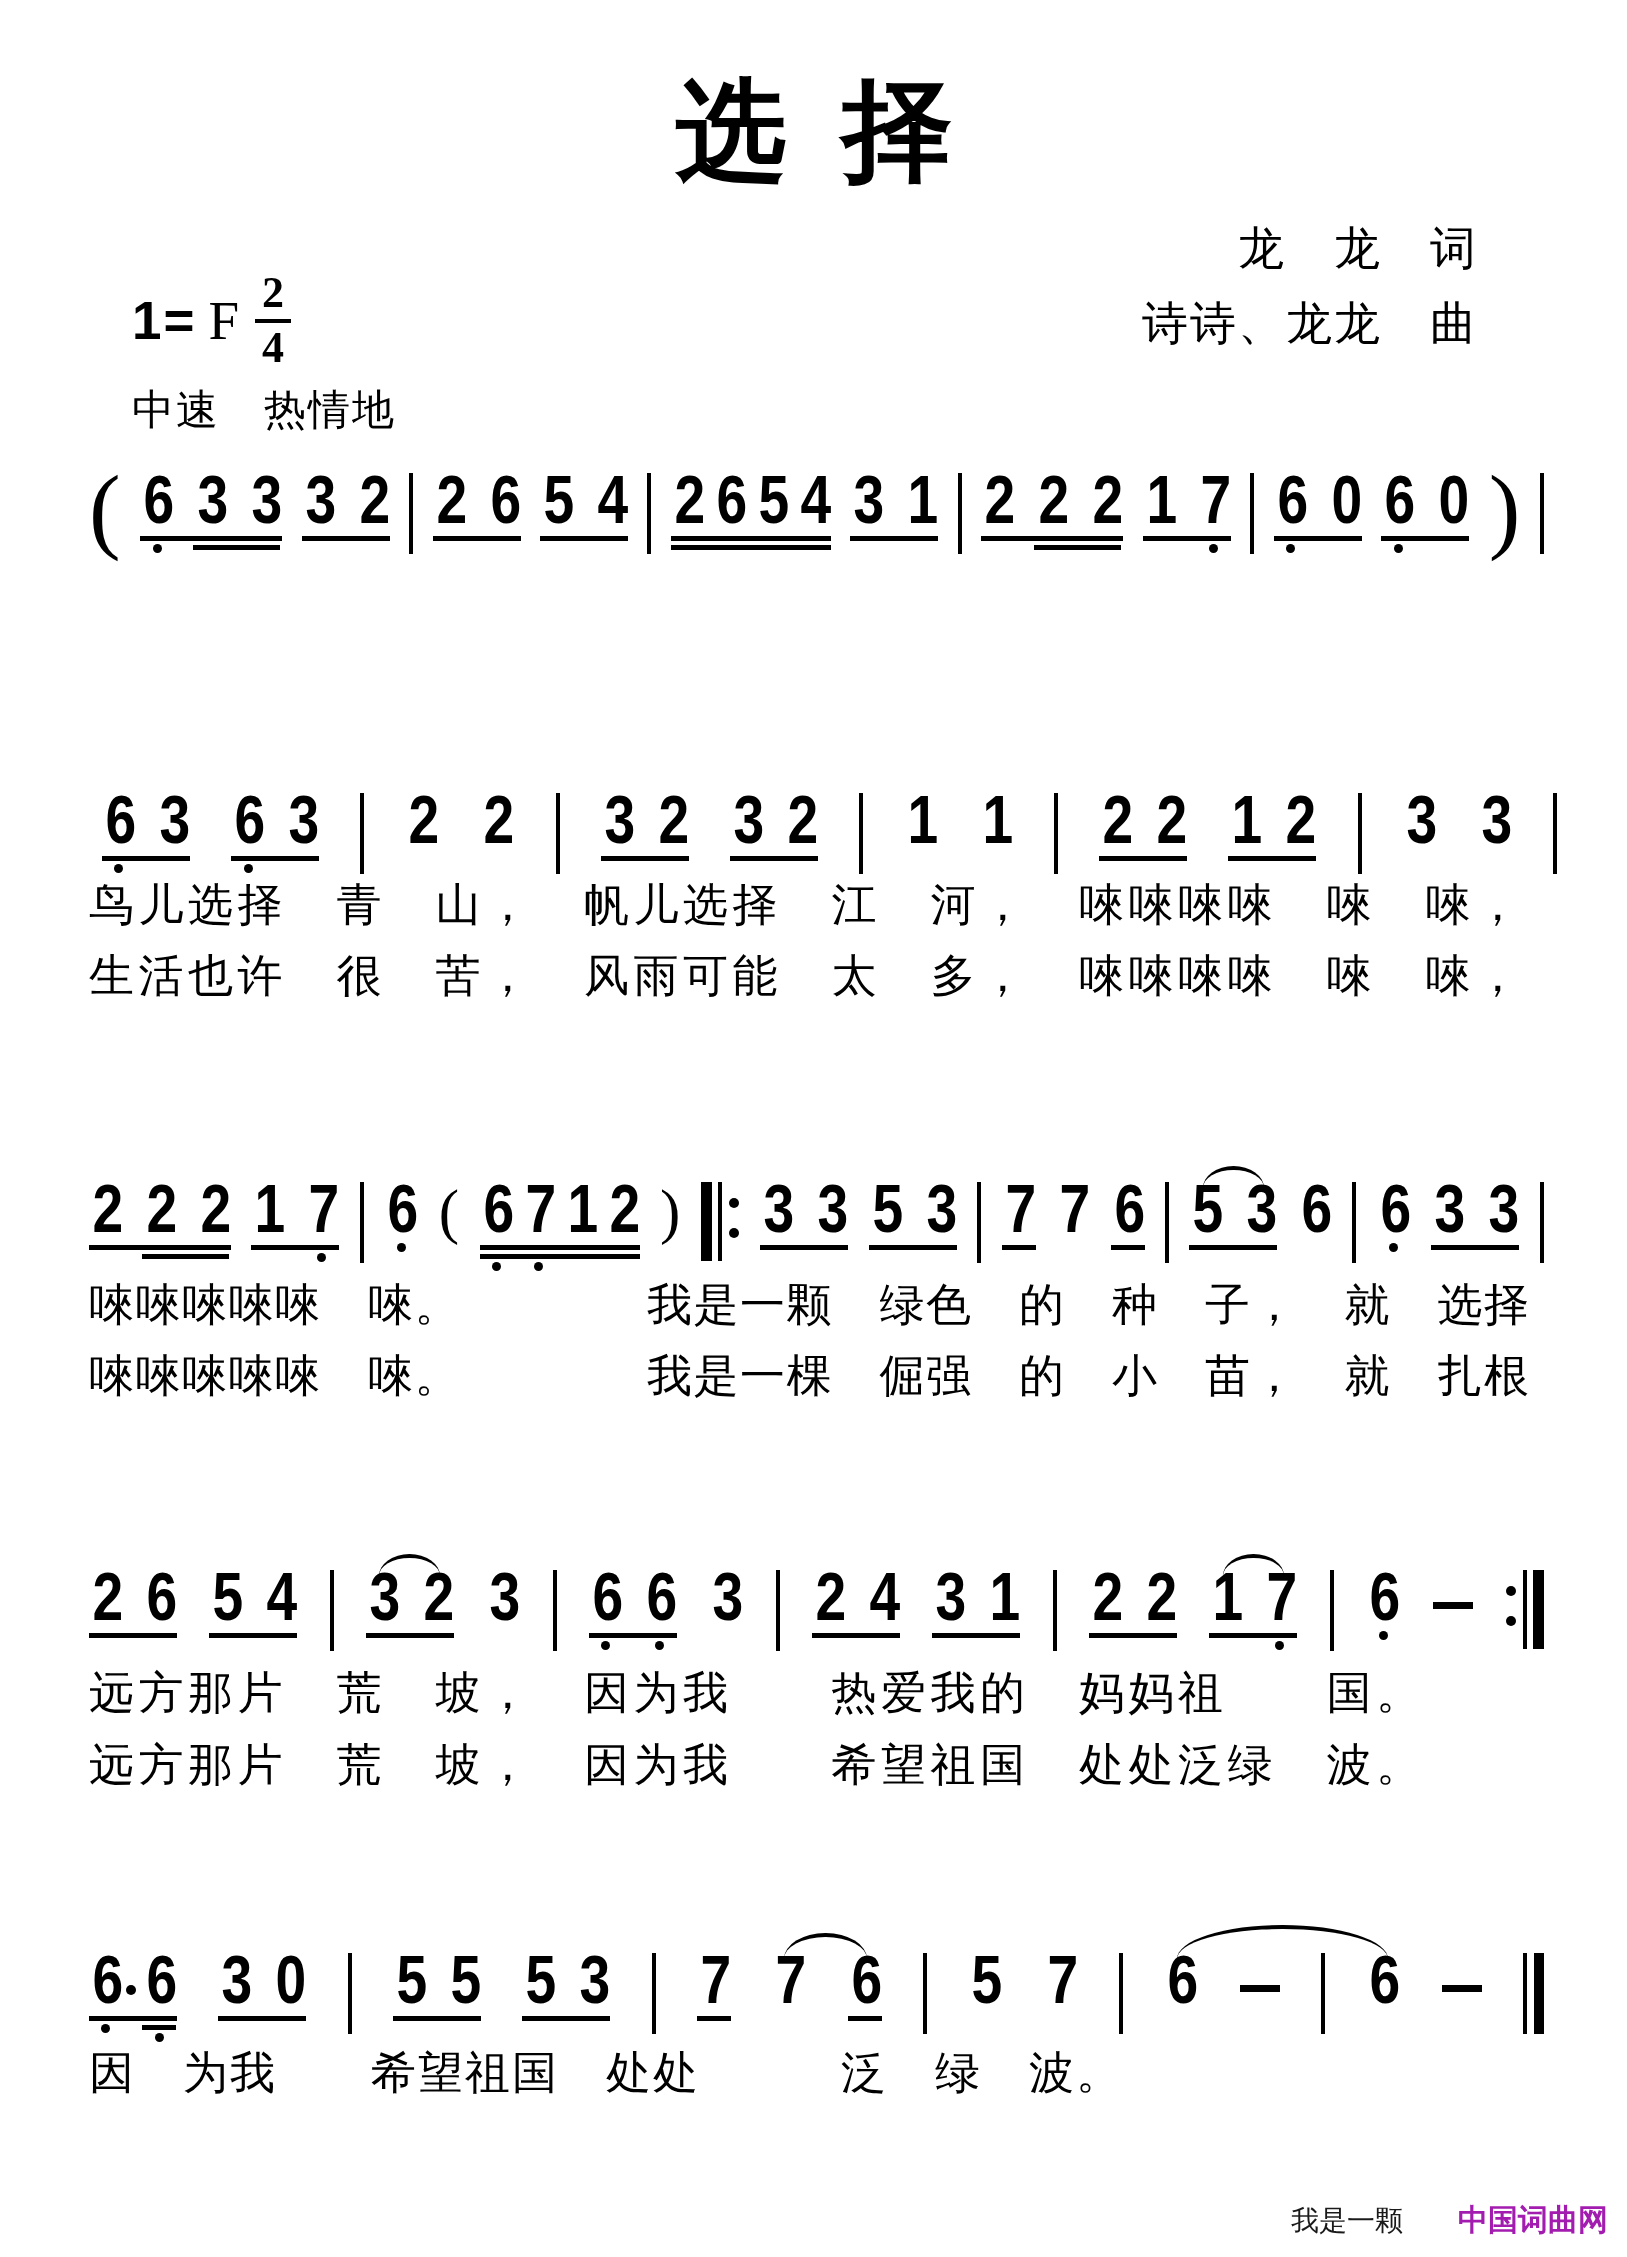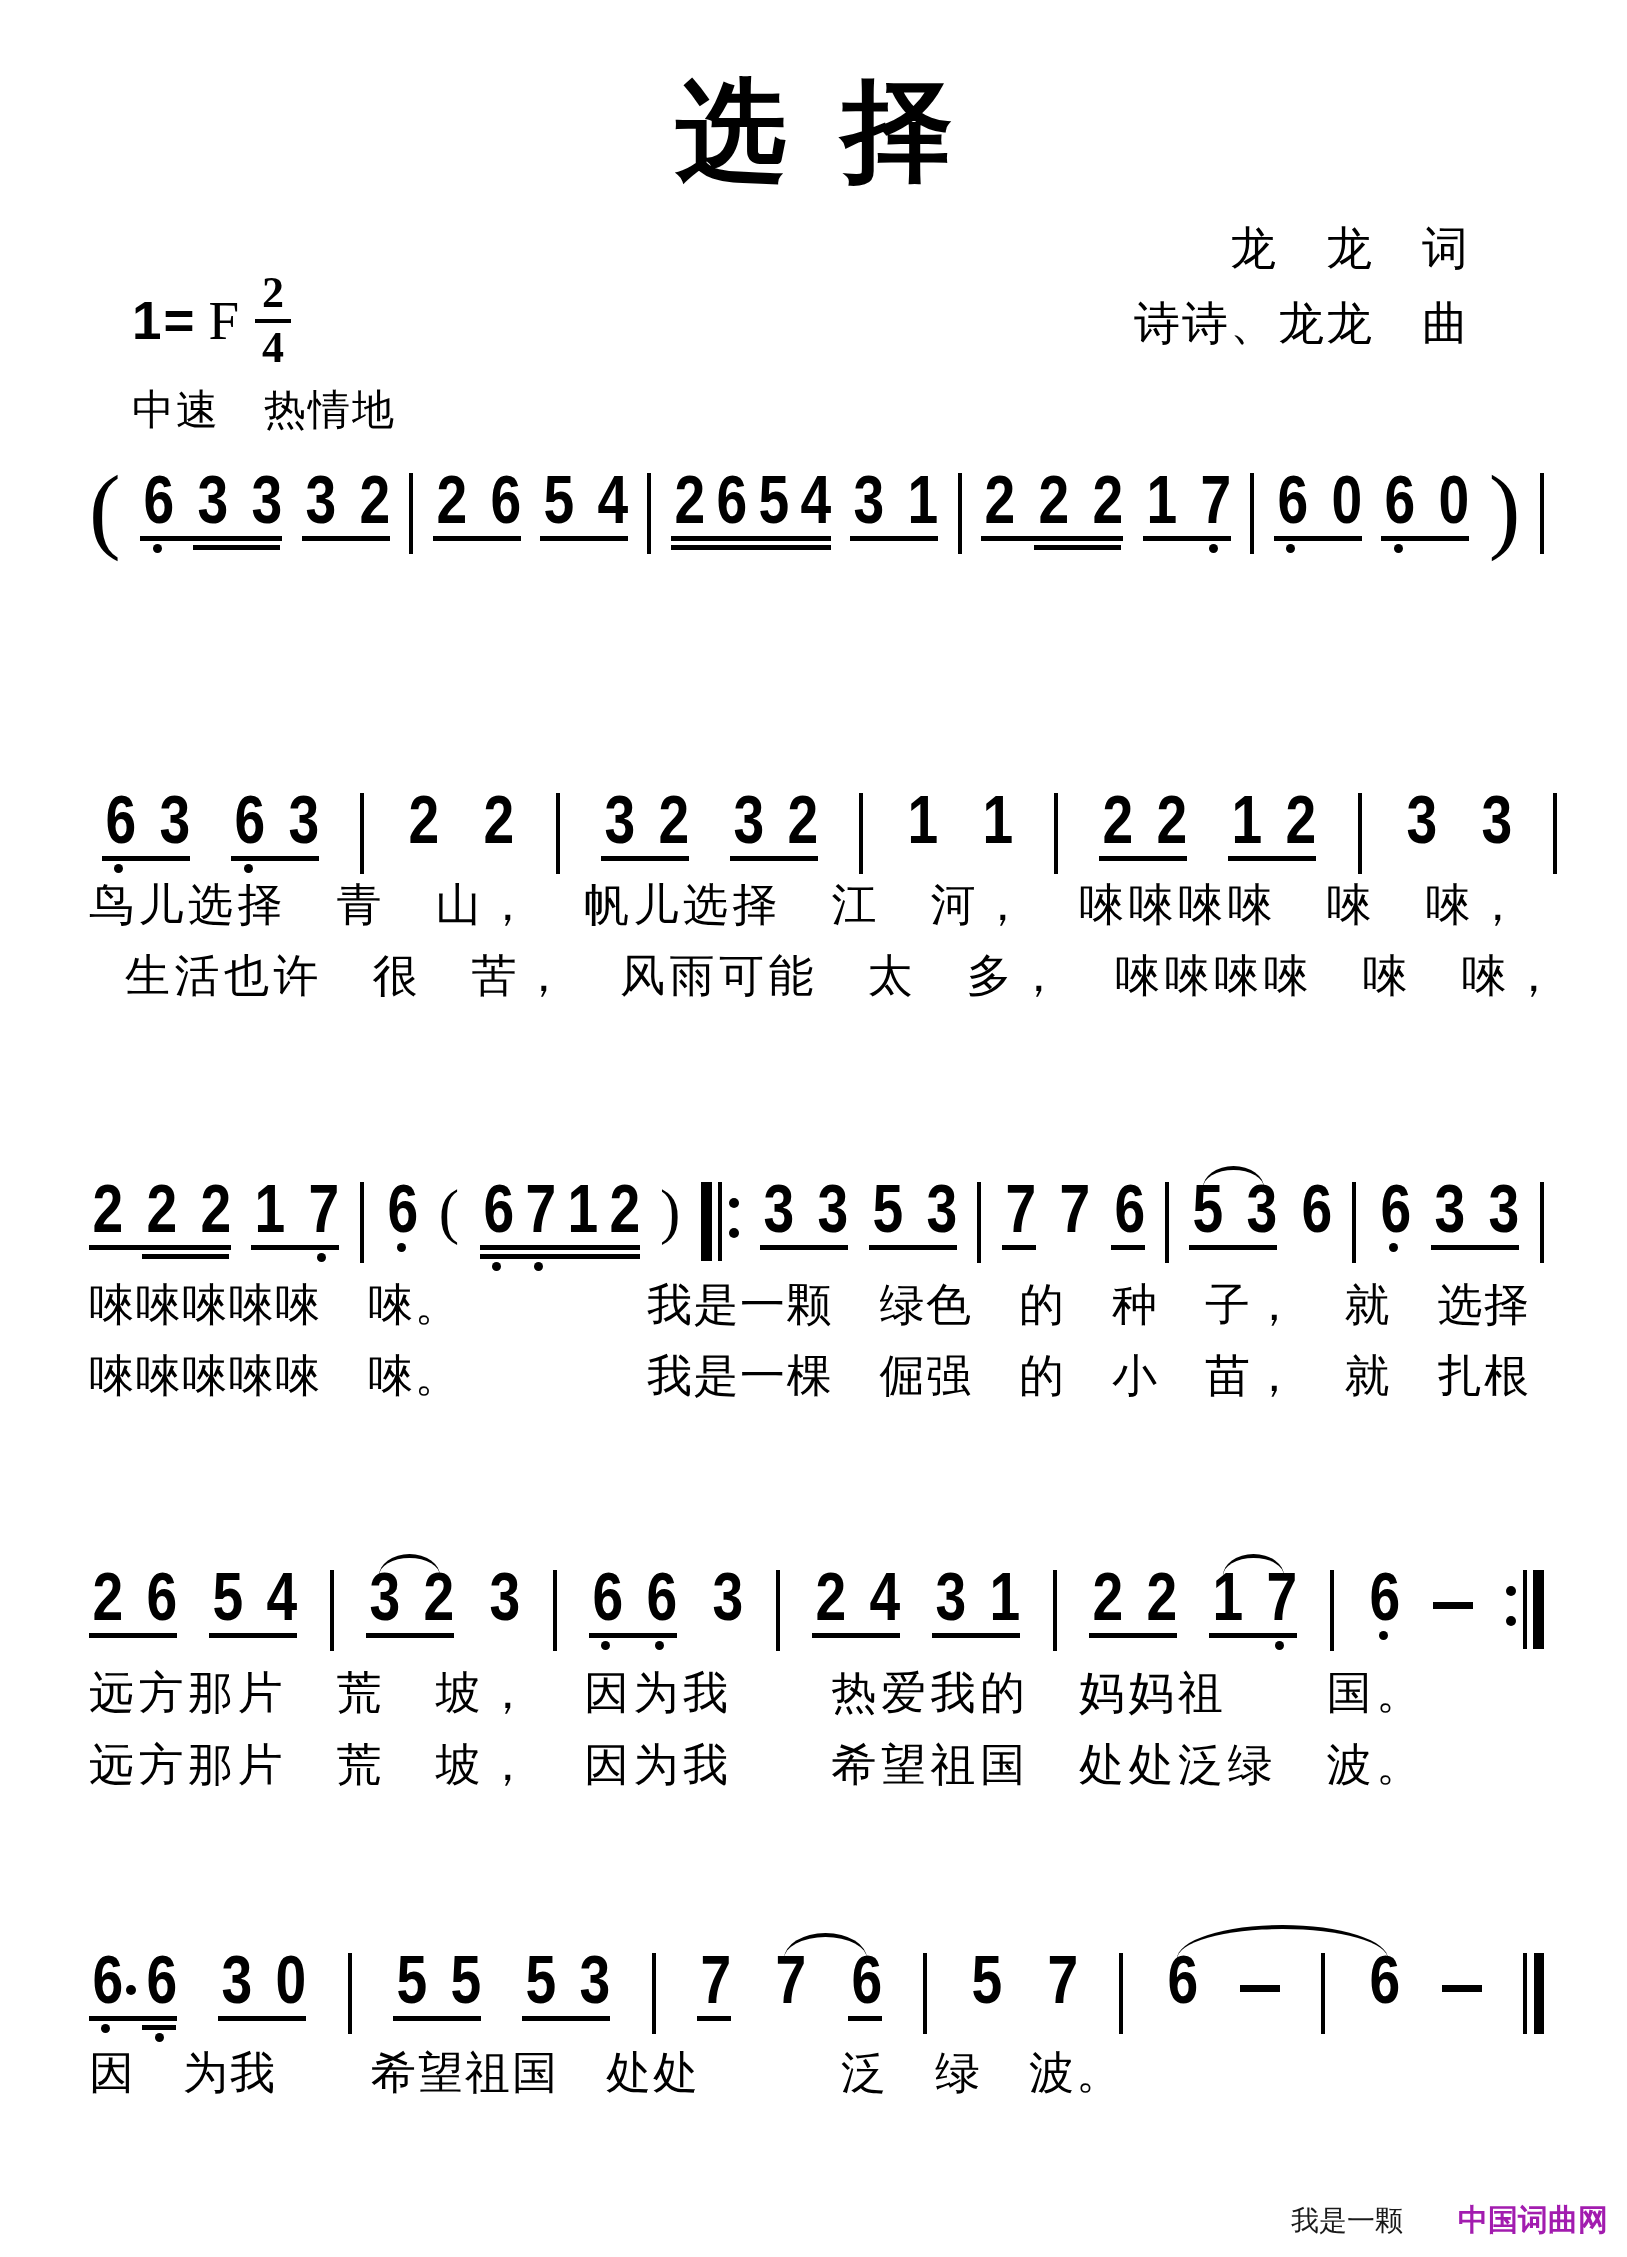--- a/index.html
+++ b/index.html
@@ -1,20 +1,20 @@
 <!DOCTYPE html>
 <html><head>
 <meta charset="utf-8">
 <style>
   html,body{margin:0;padding:0;background:#ffffff;}
   .page{position:relative;width:1628px;height:2257px;background:#ffffff;overflow:hidden;
         font-family:"Liberation Serif",serif;color:#000;}
   .title{position:absolute;top:57px;left:0;right:0;margin:0;text-align:center;
          font:700 111px "Liberation Serif",serif;letter-spacing:55px;padding-left:55px;white-space:nowrap;}
-  .credit{position:absolute;right:158px;font:400 46px "Liberation Serif",serif;
+  .credit{position:absolute;right:150px;font:400 46px "Liberation Serif",serif;
           letter-spacing:2px;white-space:nowrap;}
   .credit-lyricist{top:218px;}
   .credit-composer{top:293px;}
   .keysig{position:absolute;left:132px;top:273px;display:flex;align-items:center;gap:12px;height:95px;}
   .kprefix{font:700 53px "Liberation Sans",sans-serif;letter-spacing:2px;}
   .ktonic{font:400 55px "Liberation Serif",serif;}
   .meter{display:inline-flex;flex-direction:column;align-items:center;
          font:700 44px/1.1 "Liberation Serif",serif;margin-left:4px;}
   .mnum{border-bottom:4px solid #000;padding:0 7px 1px;}
   .mden{padding-top:1px;}
@@ -108,21 +108,21 @@
         <span class="group"><span class="note">1</span></span>
         <div class="tok-bar"></div>
         <span class="group"><span class="note">2</span><span class="note">2</span><div class="ul" style="left: 0px; right: 0px; bottom: 23px;"></div></span>
         <span class="group"><span class="note">1</span><span class="note">2</span><div class="ul" style="left: 0px; right: 0px; bottom: 23px;"></div></span>
         <div class="tok-bar"></div>
         <span class="group"><span class="note">3</span></span>
         <span class="group"><span class="note">3</span></span>
         <div class="tok-bar"></div>
       </div>
       <div class="lyr" style="top: 875px; letter-spacing: 4.5px;">鸟儿选择　青　山，　帆儿选择　江　河，　唻唻唻唻　唻　唻，</div>
-      <div class="lyr" style="top: 946px; letter-spacing: 4.5px; margin-left: 36px;">生活也许　很　苦，　风雨可能　太　多，　唻唻唻唻　唻　唻，</div>
+      <div class="lyr" style="top: 946px; letter-spacing: 4.5px;">生活也许　很　苦，　风雨可能　太　多，　唻唻唻唻　唻　唻，</div>
       <div class="notation" style="top: 1174px;">
         <span class="group"><span class="note">2</span><span class="note">2</span><span class="note">2</span><div class="ul" style="left: 0px; right: 0px; bottom: 23px;"></div><div class="ul" style="left: 53px; width: 87px; bottom: 14px;"></div></span>
         <span class="group"><span class="note">1</span><span class="note">7</span><div class="ul" style="left: 0px; right: 0px; bottom: 23px;"></div><div class="ld" style="left: 66px; bottom: 11px;"></div></span>
         <div class="tok-bar"></div>
         <span class="group"><span class="note">6</span><div class="ld" style="left: 12.4px; bottom: 21px;"></div></span>
         <span class="paren small">(</span>
         <span class="group tight"><span class="note">6</span><span class="note">7</span><span class="note">1</span><span class="note">2</span><div class="ul" style="left: 0px; right: 0px; bottom: 23px;"></div><div class="ul" style="left: 0px; right: 0px; bottom: 14px;"></div><div class="ld" style="left: 12.4px; bottom: 2px;"></div><div class="ld" style="left: 54px; bottom: 2px;"></div></span>
         <span class="paren small">)</span>
         <span class="rep">
           <div class="rbar-thick"></div>

